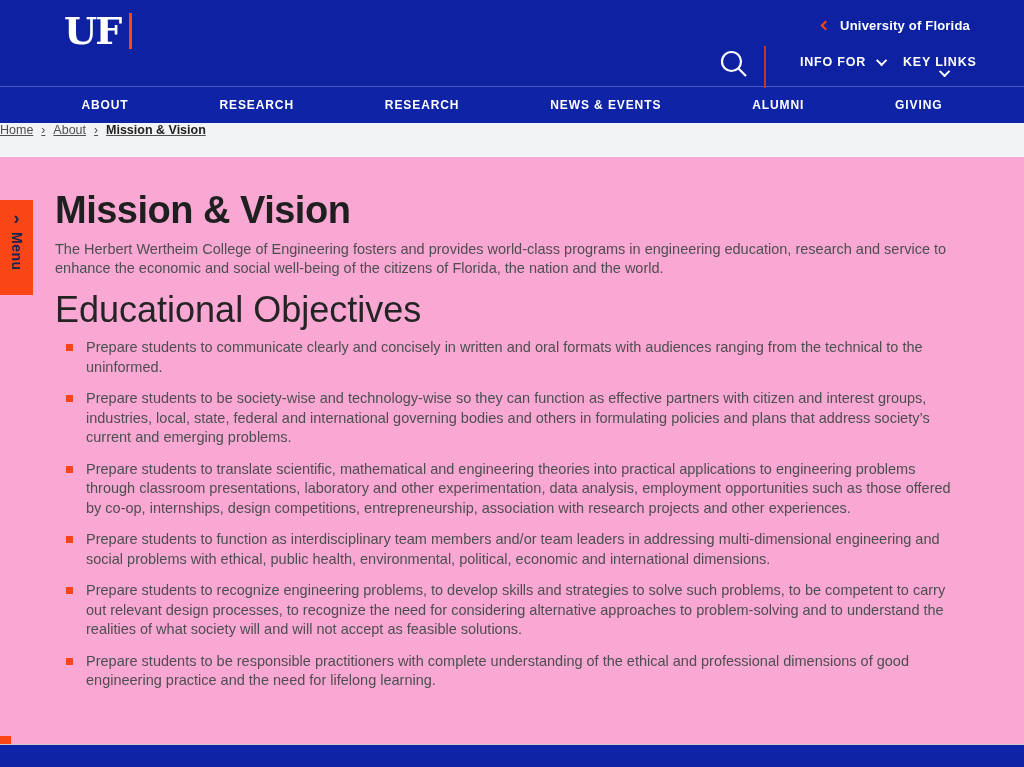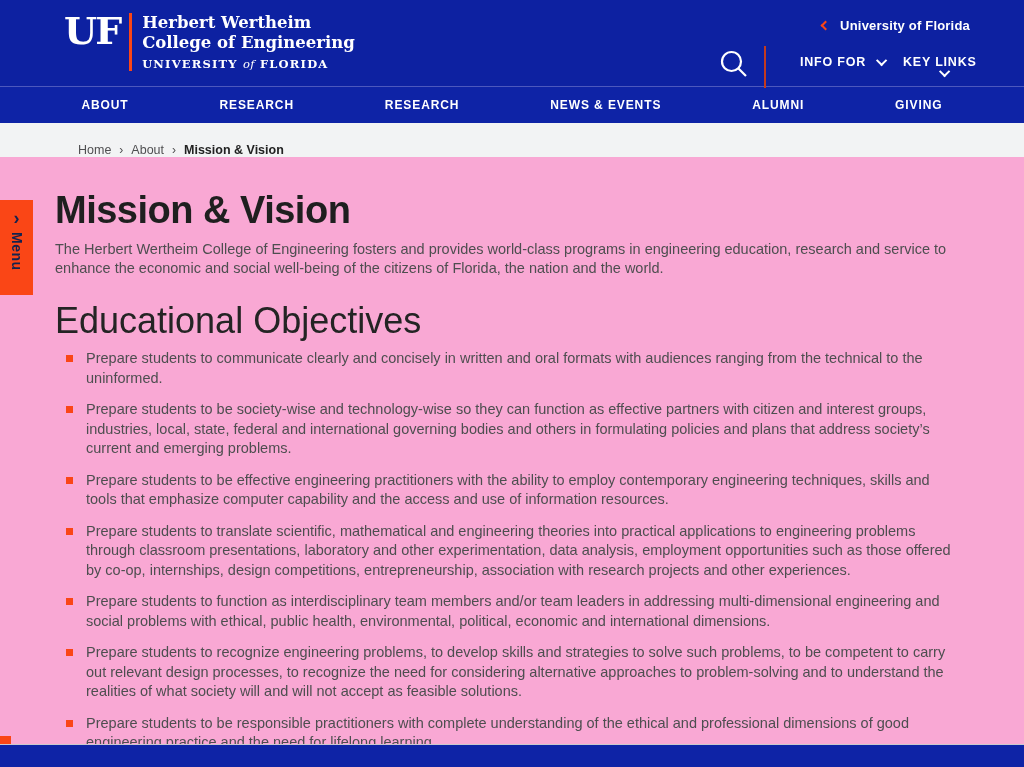--- a/index.html
+++ b/index.html
@@ -25,57 +25,52 @@
   .util-menu { position:absolute; top:55px; color:#ffffff; font-size:12.5px; font-weight:bold; letter-spacing:0.8px; cursor:pointer; display:flex; align-items:center; background:none; border:none; }
   .util-info { left:800px; }
   .util-keys { left:903px;flex-direction:column; }
   .chev-down { display:inline-block; width:8px; height:8px; border-left:2px solid #ffffff; border-bottom:2px solid #ffffff; transform:rotate(-45deg) translateY(-2px); margin-left:13px; }
 
   
   .navbar { display:flex; width:100%; height:37px; background:#0e23a6; border-top:1px solid #4c58bd; align-items:center; justify-content:space-around; padding:0 36px; }
   .nav-item { color:#ffffff; font-size:12px; font-weight:bold; letter-spacing:0.9px; text-decoration:none; cursor:pointer; }
 
   
-  .breadcrumb-bar { width:100%; height:34px; background:#f2f3f4; display:flex; align-items:flex-end; padding-left:78px; font-size:12.5px; color:#4f4f51; }
+  .breadcrumb-bar { width:100%; height:34px; background:#f2f3f4; display:flex; align-items:flex-start; font-size:12.5px; color:#4f4f51;text-decoration:underline; }
   .crumb { color:#4f4f51; text-decoration:none; cursor:pointer; }
   .crumb-sep { margin:0 8px; color:#4f4f51; font-size:12px; }
   .crumb-current { font-weight:bold; color:#222222; }
 
   
   .menu-tab { position:absolute; left:0; top:200px; width:33px; height:95px; background:#FA4616; cursor:pointer; display:flex; flex-direction:column; align-items:center; padding-top:9px; border:none; }
   .menu-chev { color:#14234f; font-size:18px; font-weight:bold; line-height:1; }
   .menu-label { writing-mode:vertical-rl; color:#14234f; font-size:14px; font-weight:bold; margin-top:5px; letter-spacing:0.5px; }
 
   
   .content { padding:0 56px 0 55px; }
   .page-title { font-size:38px; font-weight:bold; color:#1f1f1f; letter-spacing:-0.5px; margin-top:33px; line-height:1.1; }
   .intro { margin-top:8px; font-size:14.5px; line-height:19.5px; color:#4e4e50; max-width:915px; }
-  .section-title { font-size:36px; font-weight:normal; color:#242424; margin-top:21px; line-height:1.15; }
+  .section-title { font-size:36px; font-weight:normal; color:#242424; margin-top:10px; line-height:1.15; }
   .objectives { list-style:none; margin-top:8px; }
   .objective { position:relative; padding-left:31px; margin-bottom:12px; font-size:14.5px; line-height:19.5px; color:#4e4e50; max-width:902px; }
   .bullet { position:absolute; left:11px; top:6px; width:7px; height:7px; background:#FA4616; }
 
   
   .footer-accent { position:absolute; left:0; bottom:23px; width:11px; height:8px; background:#FA4616; }
   .footer-bar { position:absolute; left:0; bottom:0; width:100%; height:23px; background:#0e23a6; border-top:1px solid #c9c9cf; }
 </style>
 </head>
 <body>
 
 <div class="page">
 
   <header class="header">
     <a class="logo">
       <span class="uf-mark">UF</span>
       <span class="logo-rule"></span>
-      <span class="logo-text">
-        <span class="logo-line">Herbert Wertheim</span><br>
-        <span class="logo-line">College of Engineering</span>
-        <div class="logo-sub"><span>UNIVERSITY </span><span class="of">of</span><span> FLORIDA</span></div>
-      </span>
     </a>
 
     <a class="univ-link">
       <span class="chev-left"></span>
       <span>University of Florida</span>
     </a>
 
     <button class="search-btn">
       <svg width="30" height="30" viewBox="0 0 30 30">
         <circle cx="12.5" cy="12.5" r="9.5" fill="none" stroke="#ffffff" stroke-width="2.2"></circle>
@@ -118,21 +113,20 @@
     <span class="menu-label">Menu</span>
   </button>
 
   <main class="content">
     <h1 class="page-title">Mission &amp; Vision</h1>
     <p class="intro">The Herbert Wertheim College of Engineering fosters and provides world-class programs in engineering education, research and service to enhance the economic and social well-being of the citizens of Florida, the nation and the world.</p>
     <h2 class="section-title">Educational Objectives</h2>
     <ul class="objectives">
       <li class="objective"><span class="bullet"></span><span>Prepare students to communicate clearly and concisely in written and oral formats with audiences ranging from the technical to the uninformed.</span></li>
       <li class="objective"><span class="bullet"></span><span>Prepare students to be society-wise and technology-wise so they can function as effective partners with citizen and interest groups, industries, local, state, federal and international governing bodies and others in formulating policies and plans that address society’s current and emerging problems.</span></li>
-      <li class="objective"><span class="bullet"></span><span>Prepare students to be effective engineering practitioners with the ability to employ contemporary engineering techniques, skills and tools that emphasize computer capability and the access and use of information resources.</span></li>
       <li class="objective"><span class="bullet"></span><span>Prepare students to translate scientific, mathematical and engineering theories into practical applications to engineering problems through classroom presentations, laboratory and other experimentation, data analysis, employment opportunities such as those offered by co-op, internships, design competitions, entrepreneurship, association with research projects and other experiences.</span></li>
       <li class="objective"><span class="bullet"></span><span>Prepare students to function as interdisciplinary team members and/or team leaders in addressing multi-dimensional engineering and social problems with ethical, public health, environmental, political, economic and international dimensions.</span></li>
       <li class="objective"><span class="bullet"></span><span>Prepare students to recognize engineering problems, to develop skills and strategies to solve such problems, to be competent to carry out relevant design processes, to recognize the need for considering alternative approaches to problem-solving and to understand the realities of what society will and will not accept as feasible solutions.</span></li>
       <li class="objective"><span class="bullet"></span><span>Prepare students to be responsible practitioners with complete understanding of the ethical and professional dimensions of good engineering practice and the need for lifelong learning.</span></li>
     </ul>
   </main>
 
   <span class="footer-accent"></span>
   <footer class="footer-bar"></footer>
 

